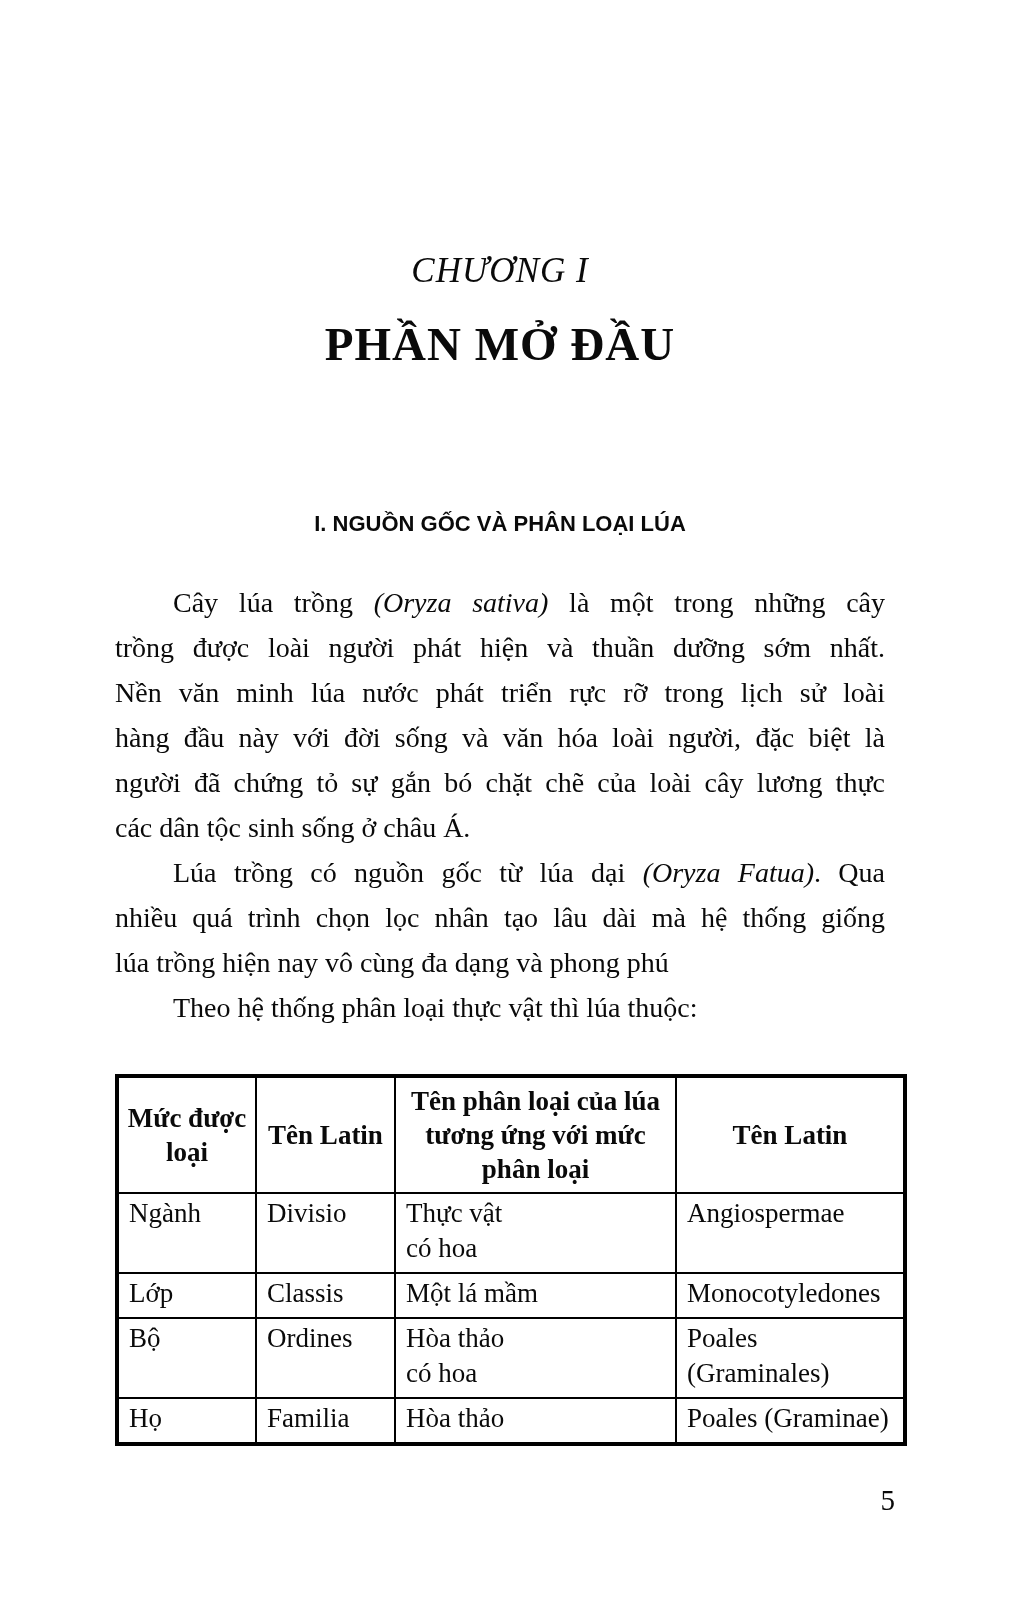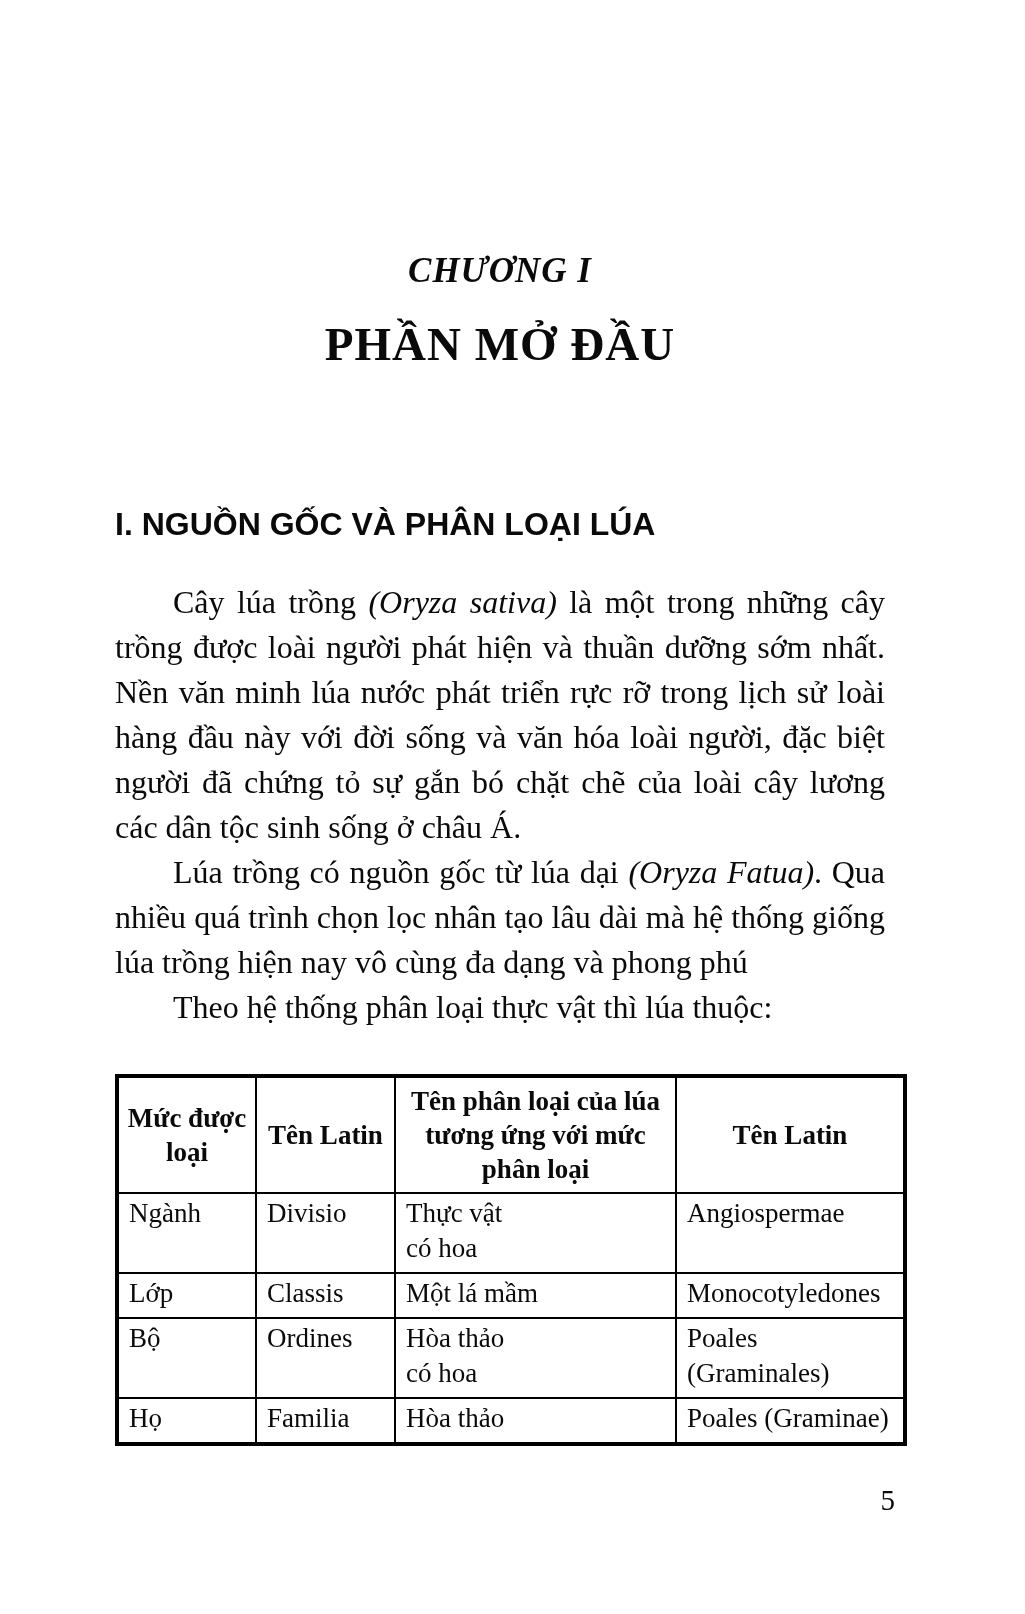--- a/index.html
+++ b/index.html
@@ -18,43 +18,44 @@
     left: 115px;
     top: 0;
     width: 790px;
   }
   .textcol { width: 770px; }
 
   .chapter-label {
     margin-top: 250px;
     text-align: center;
     font-style: italic;
-    font-weight: bold;
+    font-weight: normal;
     font-size: 35px;
     line-height: 42px;
     letter-spacing: 1px;
   }
   .chapter-title {
     margin-top: 24px;
     text-align: center;
     font-weight: bold;
     font-size: 47px;
     line-height: 56px;
     letter-spacing: 1px;
   }
   .section-heading {
     margin-top: 132px;
+    text-align: center;
     font-family: "Liberation Sans", "DejaVu Sans", sans-serif;
     font-weight: bold;
-    font-size: 32px;
+    font-size: 22px;
     line-height: 40px;
   }
   .body-text {
     margin-top: 36px;
-    font-size: 32px;
+    font-size: 28px;
   }
   .para { margin: 0; }
   .line {
     width: 770px;
     height: 45px;
     line-height: 45px;
     text-align: justify;
     text-align-last: justify;
     overflow: hidden;
     white-space: nowrap;

